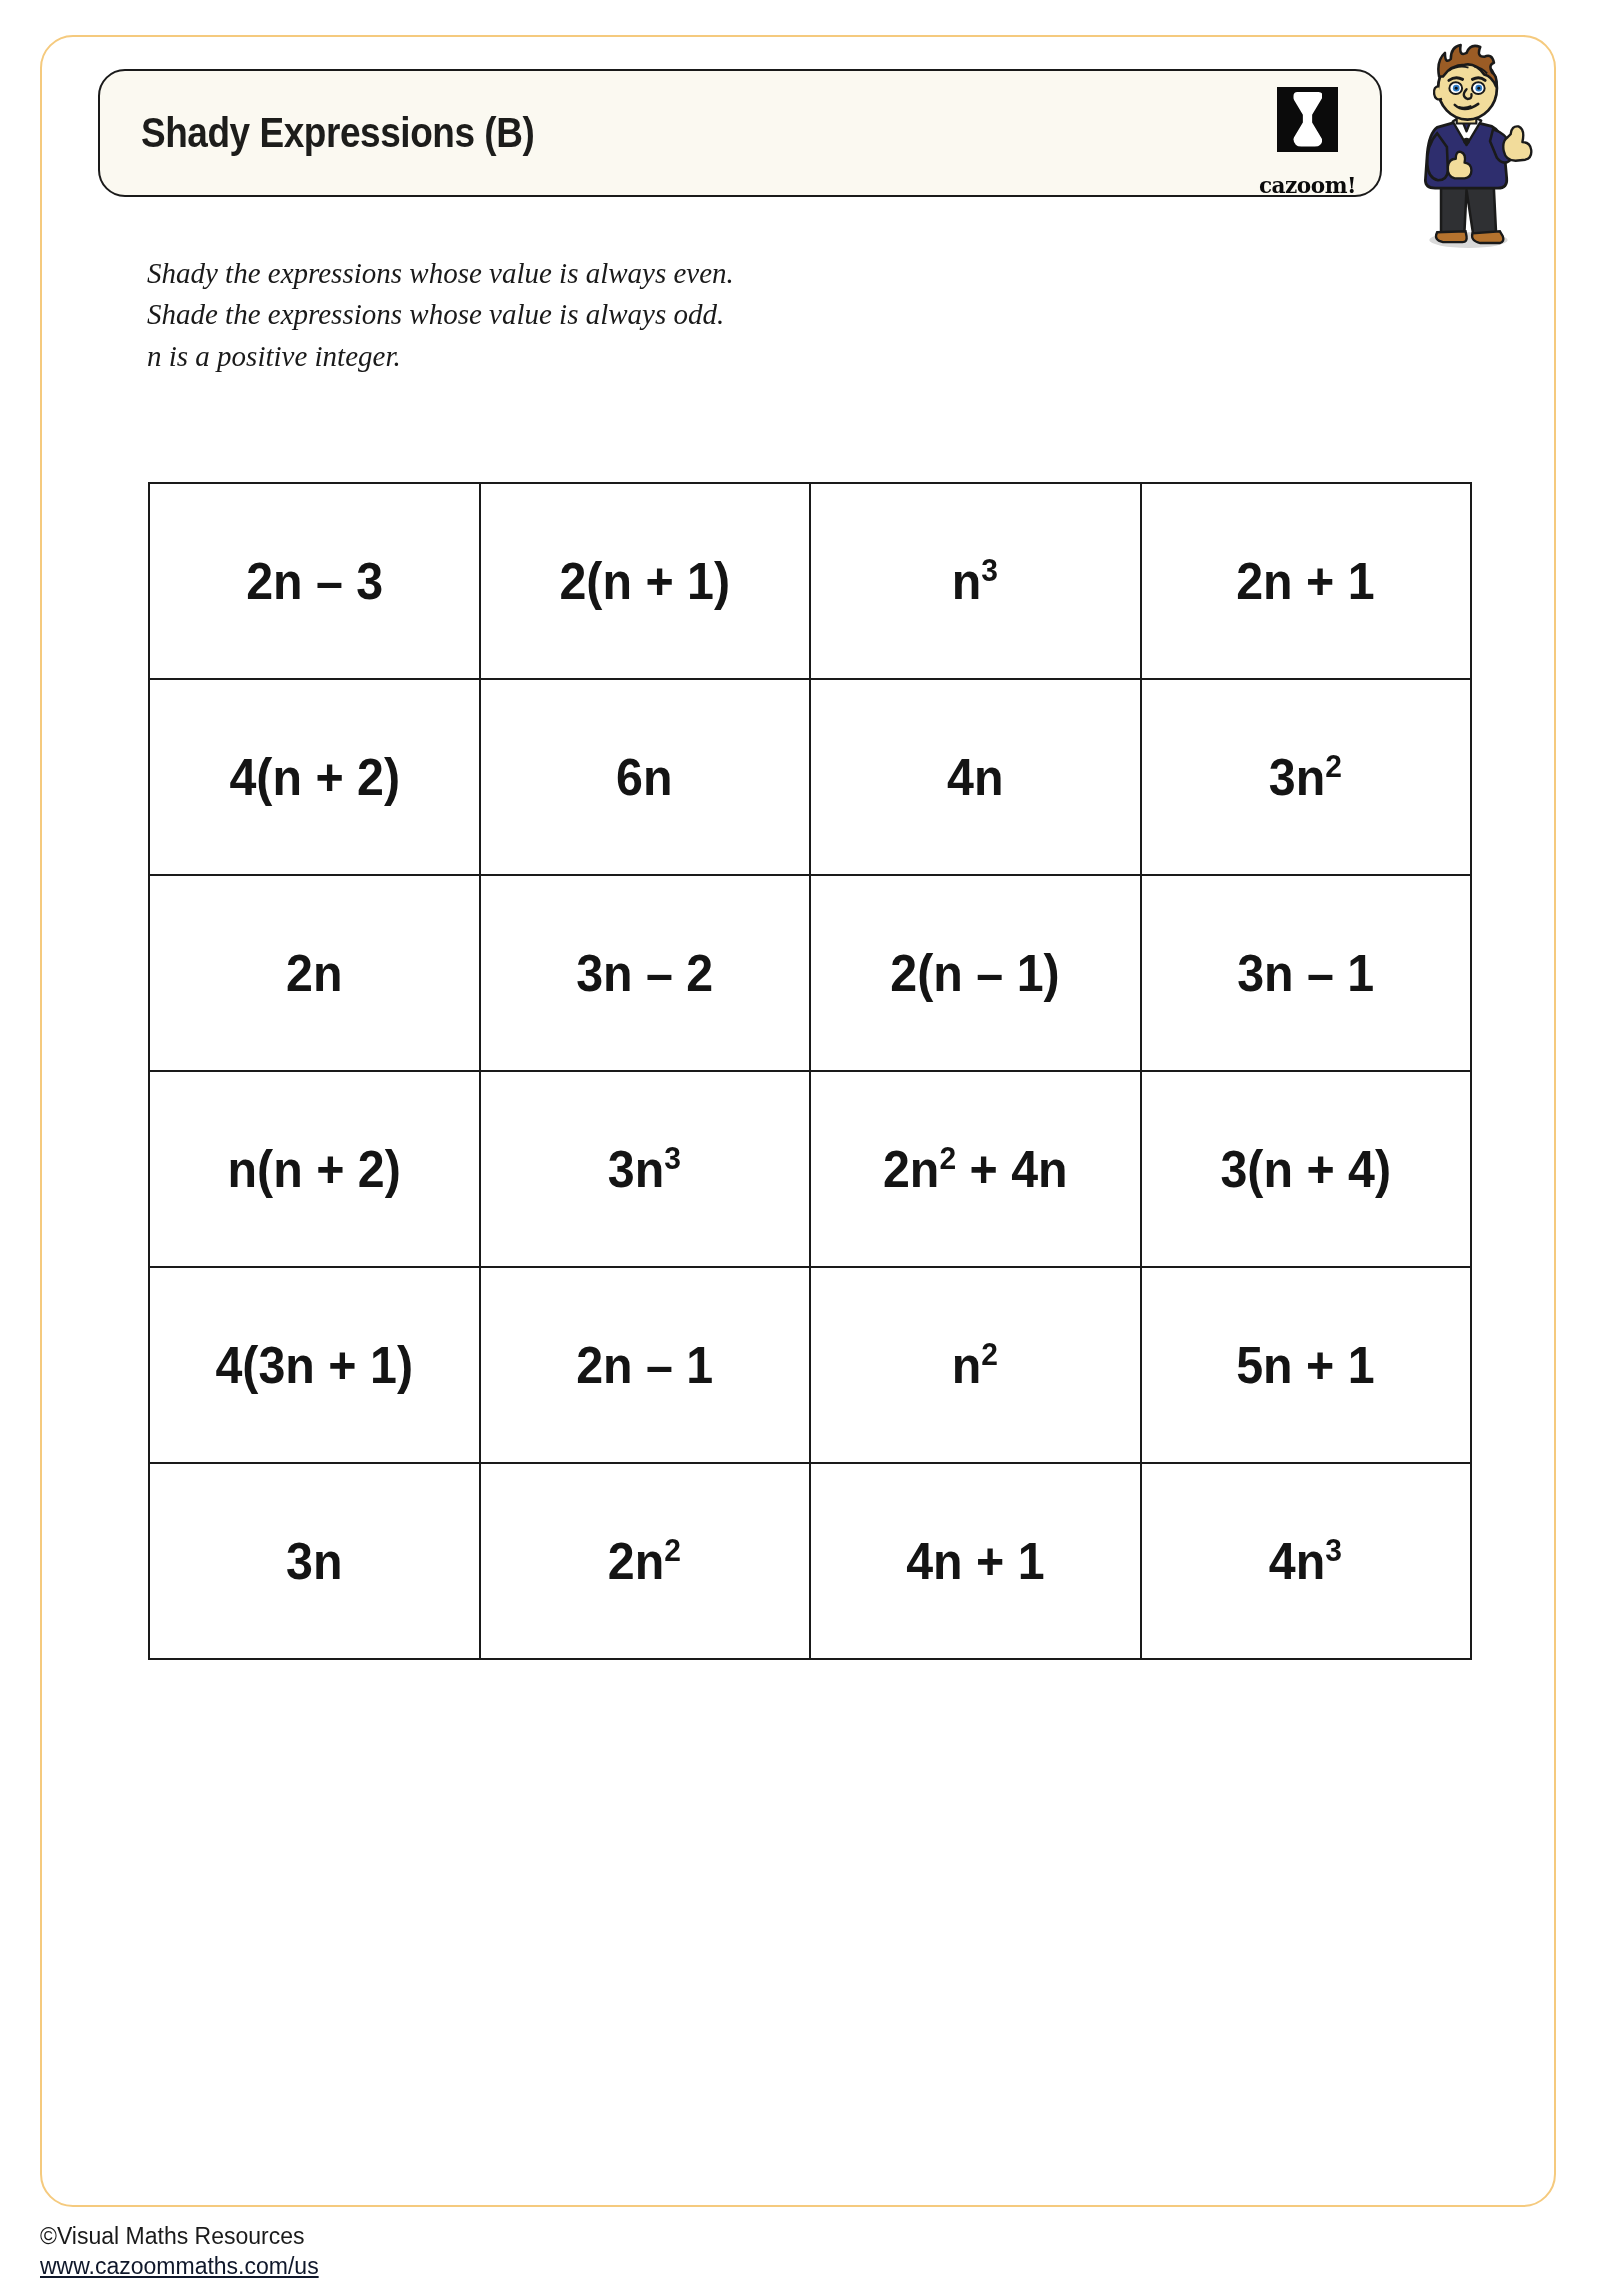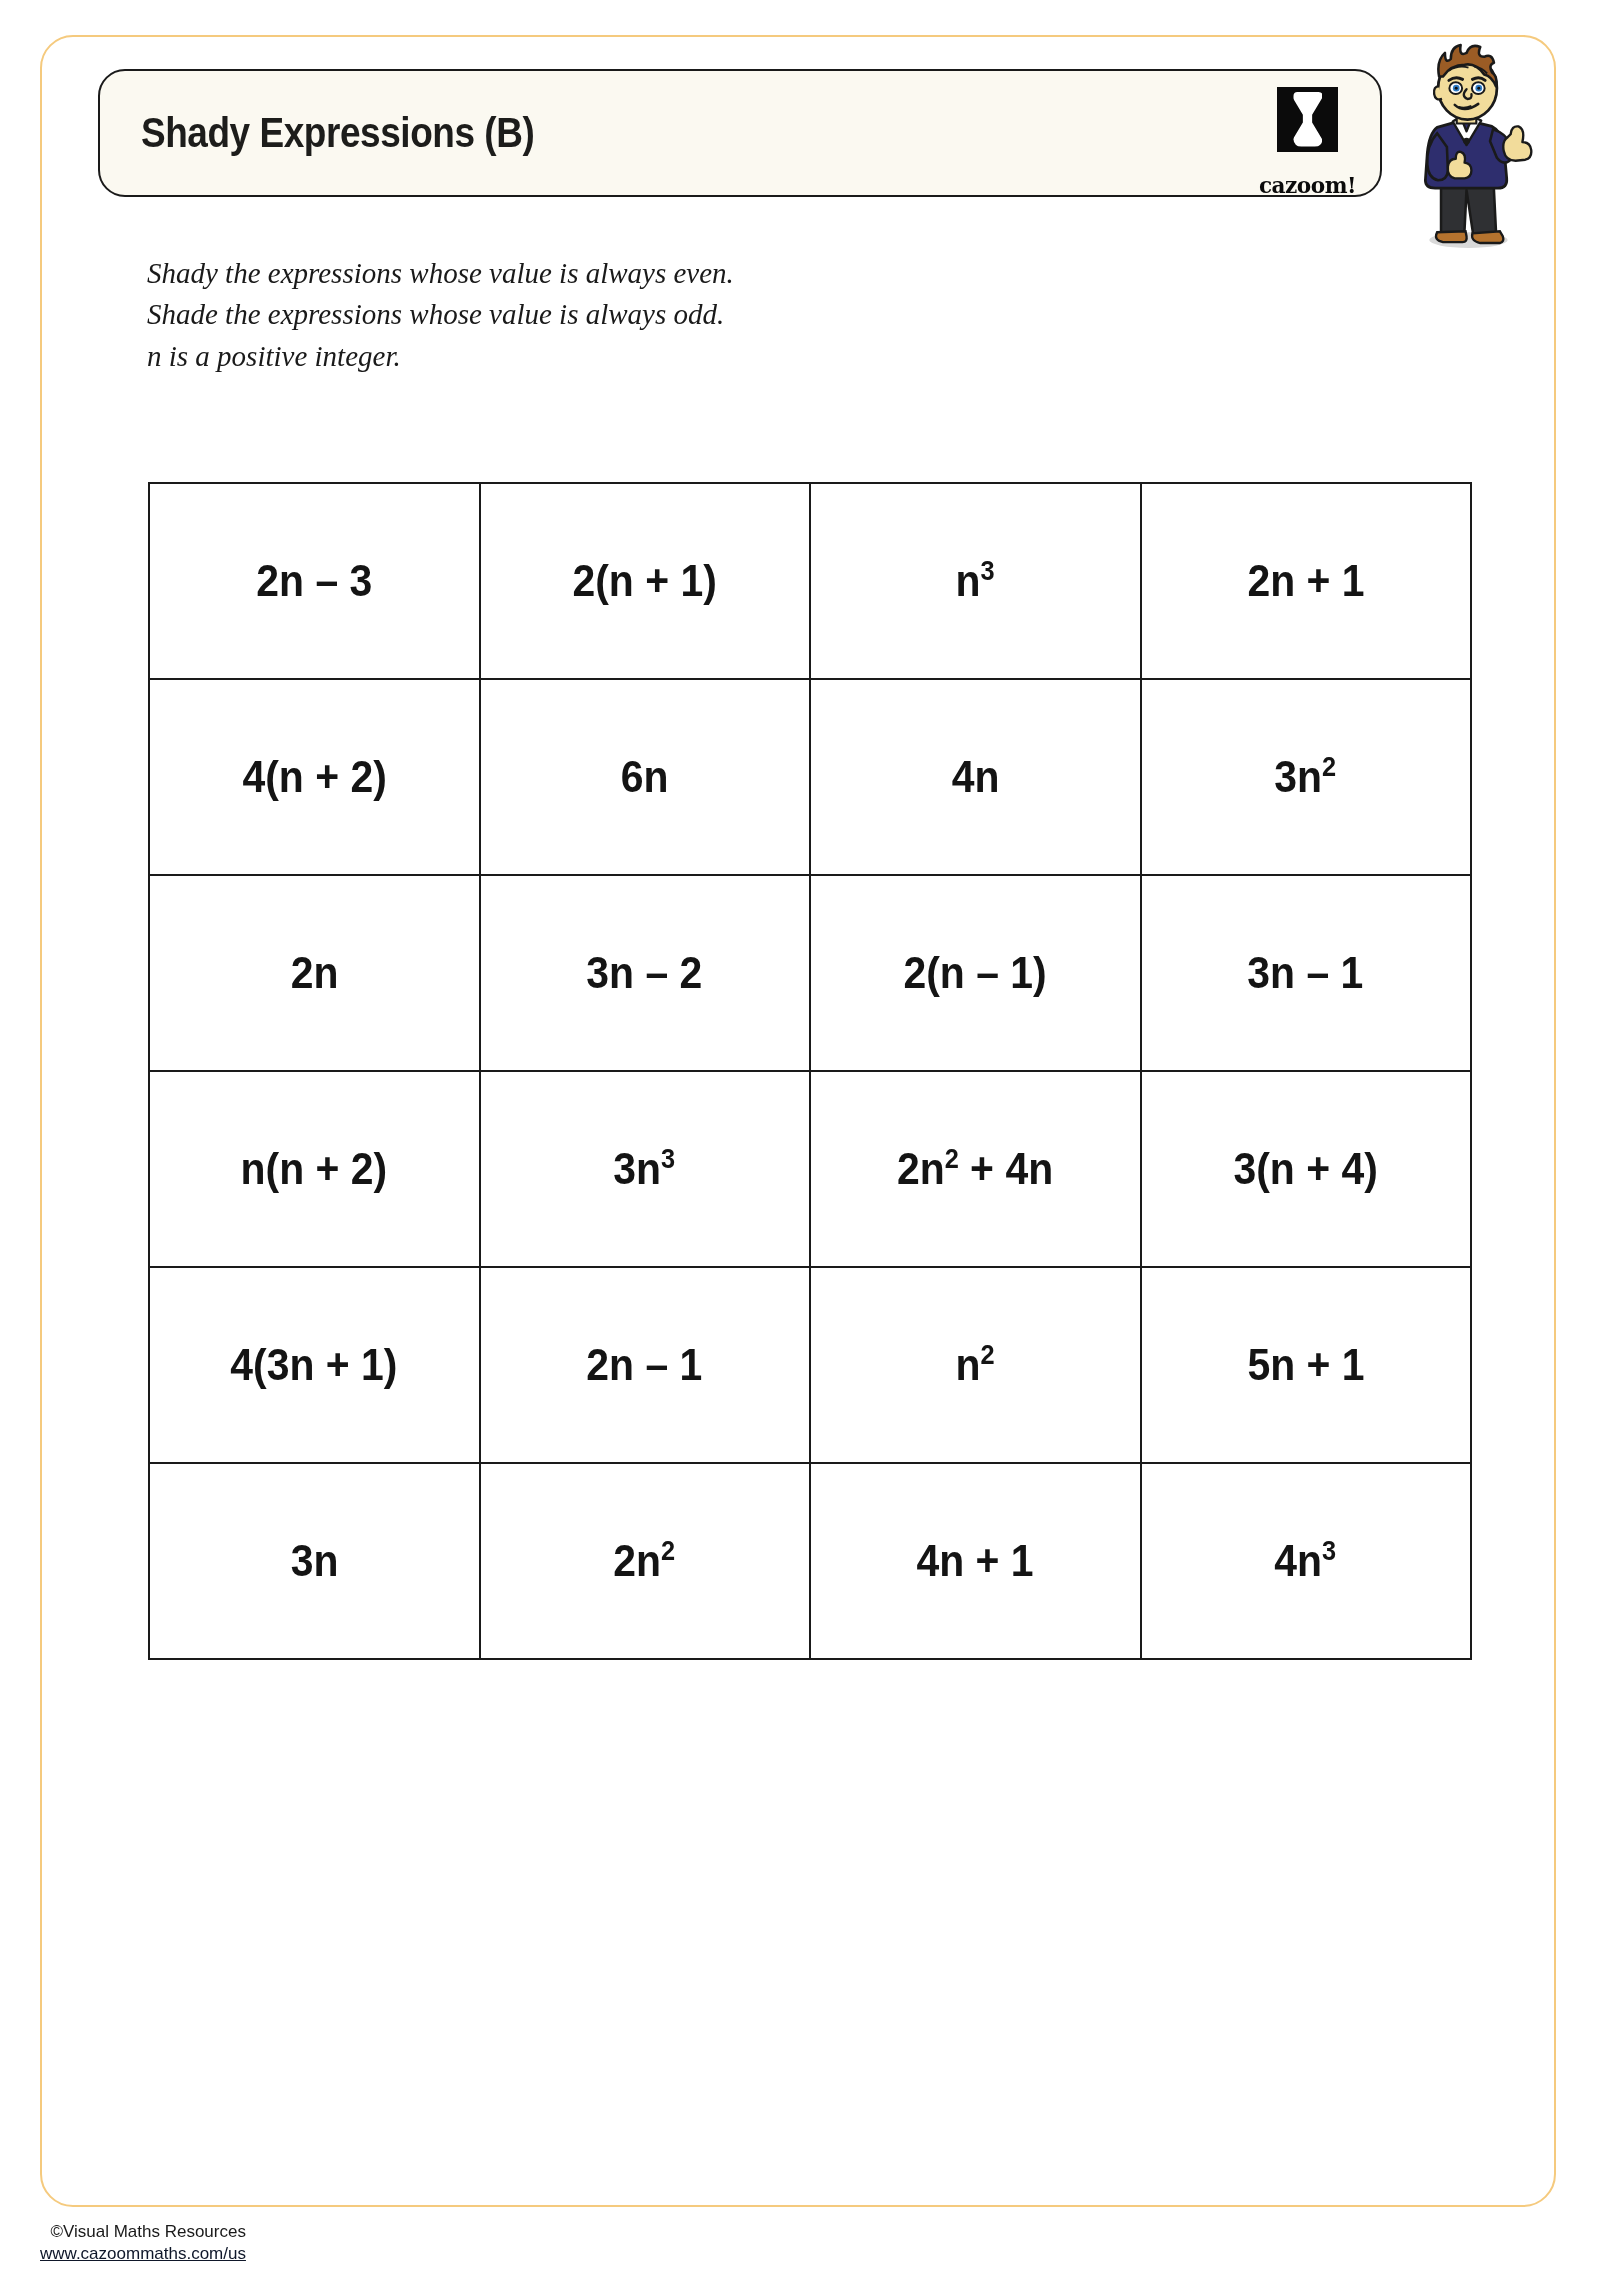--- a/index.html
+++ b/index.html
@@ -131,43 +131,42 @@
     table-layout: fixed;
   }
   #expression-grid td {
     border: 2.9px solid #1A1A1A;
     width: 25%;
     height: 194px;
     text-align: center;
     vertical-align: middle;
     font-family: "Liberation Sans", sans-serif;
     font-weight: bold;
-    font-size: 44px;
+    font-size: 52px;
     color: #141414;
     padding: 0;
   }
   #expression-grid td .expr {
     display: inline-block;
     transform: scaleX(0.93);
   }
   sup {
     font-size: 0.62em;
     vertical-align: super;
     line-height: 0;
   }
 
   
   #footer {
     position: absolute;
     left: 40px;
     top: 2221px;
     font-family: "Liberation Sans", sans-serif;
-    font-size: 17px;
+    font-size: 23px;
     line-height: 1.32;
-    text-align: right;
   }
   #footer-copyright { color: #1A1A1A; }
   #footer-link {
     color: #0f172a;
     text-decoration: underline;
     display: inline-block;
   }
 </style>
 </head>
 <body>

